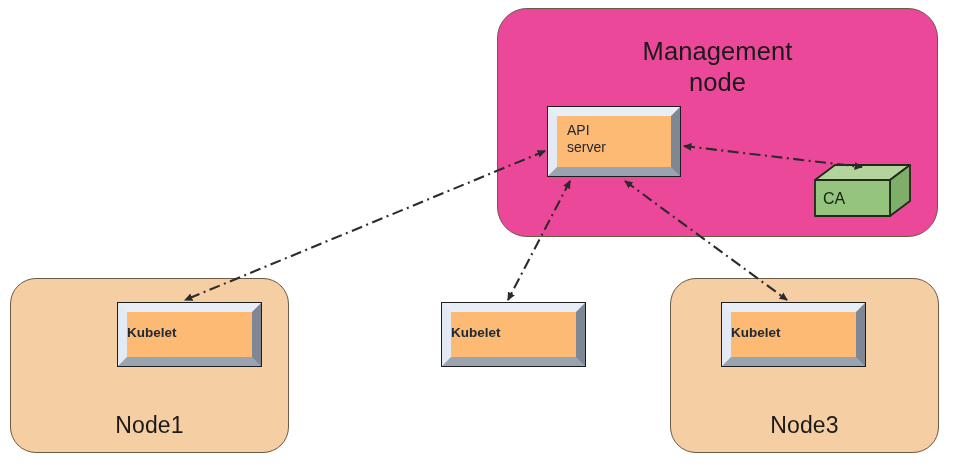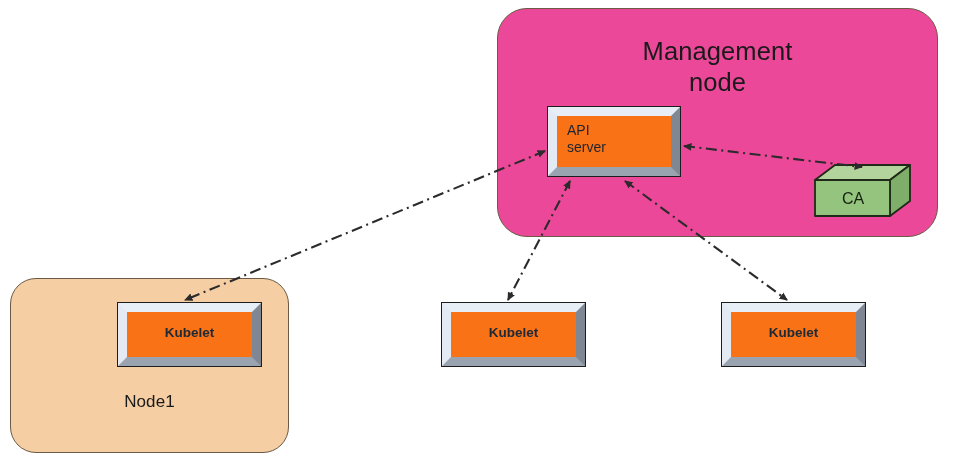--- a/index.html
+++ b/index.html
@@ -36,62 +36,62 @@
     position:absolute;
     left:0;right:0;
     text-align:center;
     color:#1a1a1a;
     font-size:25px;
     line-height:29px;
     letter-spacing:.1px;
     white-space:pre-line;
   }
   #mgmt-title{top:27px;font-size:25.5px;line-height:31px;}
-  .worker-title{bottom:36px;font-size:17px;}
+  .worker-title{bottom:12px;font-size:23px;}
 
   
   .bevel{
     position:absolute;
     box-sizing:border-box;
     border-style:solid;
     border-width:9px;
     border-top-color:#e8eef6;
     border-left-color:#e3eaf3;
     border-right-color:#7f8694;
     border-bottom-color:#9aa3b0;
-    background:#f97316;
+    background:#fdba74;
     outline:1.6px solid #1d1d1d;
     outline-offset:0px;
   }
   .bevel-label{
     position:absolute;
     color:#1c2430;
     font-size:13.5px;
     line-height:16px;
     white-space:pre-line;
   }
 
   #api-server{left:548px;top:107px;width:132px;height:69px;}
   #api-server .bevel-label{left:10px;top:6px;font-size:14px;line-height:17px;}
 
   .kubelet{width:143px;height:63px;top:303px;}
   #kubelet-1{left:118px;}
   #kubelet-2{left:442px;}
   #kubelet-3{left:722px;}
   .kubelet .bevel-label{
-    left:0;right:0;top:13px;text-align:center;
+    left:0;right:0;top:13px;
     font-size:13.5px;font-weight:bold;color:#202a36;
   }
 
   
   #ca-box{position:absolute;left:813px;top:163px;width:99px;height:55px;}
   #ca-box svg{display:block;}
   #ca-label{
     position:absolute;left:10px;top:27px;width:60px;
-    text-align:center;color:#14210f;font-size:16px;line-height:18px;
+    color:#14210f;font-size:16px;line-height:18px;
   }
 
   
   #links{position:absolute;left:0;top:0;width:958px;height:468px;pointer-events:none;}
 </style>
 </head>
 <body>
 
 <div id="stage">
 
@@ -112,20 +112,23 @@
 
       <polygon points="77,17 97,2 97,38 77,53" fill="#7fae6a" stroke="#1f2a18" stroke-width="1.8" stroke-linejoin="round"></polygon>
 
       <rect x="2" y="17" width="75" height="36" fill="#95c47e" stroke="#1f2a18" stroke-width="1.8" stroke-linejoin="round"></rect>
     </svg>
     <div id="ca-label">CA</div>
   </div>
 
   <div class="group worker-node" id="node-1">
     <div class="group-title worker-title">Node1</div>
+  </div>
+  <div class="group worker-node" id="node-3">
+    <div class="group-title worker-title">Node3</div>
   </div>
 
   <div class="bevel kubelet" id="kubelet-1">
     <div class="bevel-label">Kubelet</div>
   </div>
   <div class="bevel kubelet" id="kubelet-2">
     <div class="bevel-label">Kubelet</div>
   </div>
   <div class="bevel kubelet" id="kubelet-3">
     <div class="bevel-label">Kubelet</div>

